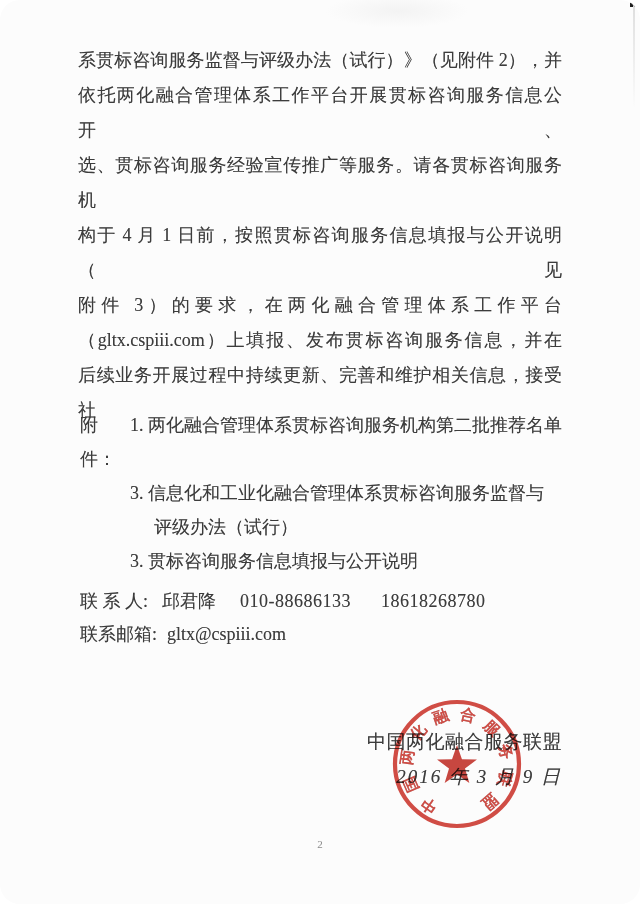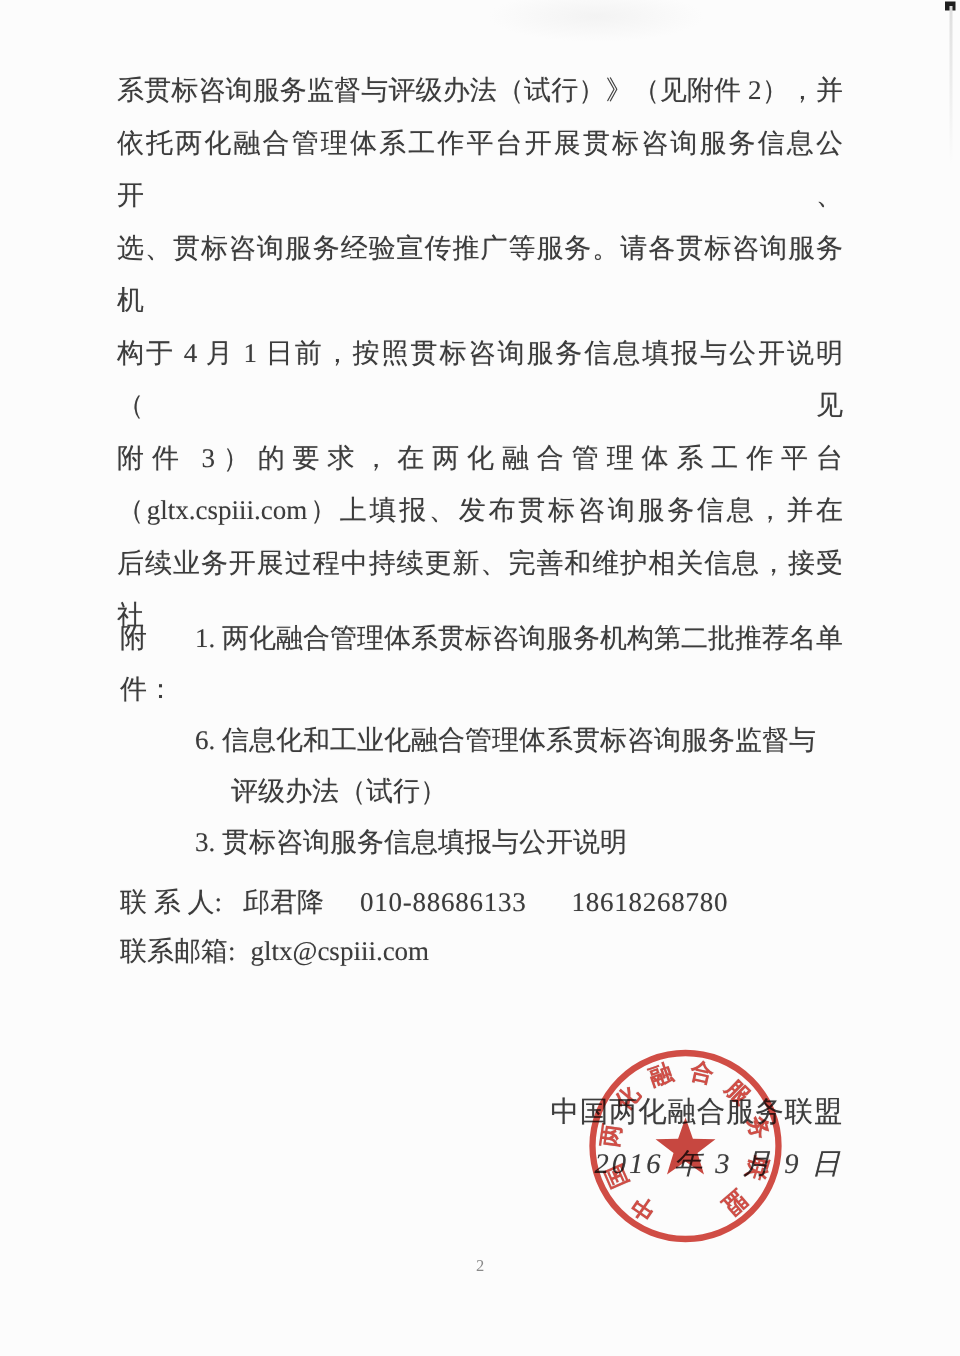--- a/index.html
+++ b/index.html
@@ -2,20 +2,21 @@
 <html><head>
 <meta charset="utf-8">
 <style>
   html,body{margin:0;padding:0;background:#ffffff;}
   .page{
     position:relative;width:640px;height:904px;margin:0 auto;
     background:#fcfcfc;overflow:hidden;
     font-family:"Liberation Serif","DejaVu Serif",serif;
     color:#3c3c3c;
     text-shadow:0 0 .5px rgba(70,70,70,.45);
+    border-radius:20px;
   }
   
   .body-text{position:absolute;left:78px;top:43px;width:484px;font-size:18px;line-height:35px;}
   .line{text-align:justify;}
   .jl{text-align-last:justify;}
   .last-line{text-align:left;}
   
   .attachments{position:absolute;left:80px;top:385px;width:492px;font-size:18px;line-height:34px;margin-top:23px;}
   .att-row{display:flex;}
   .att-label{flex:0 0 50px;}
@@ -63,21 +64,21 @@
     <div class="line jl">附件 3）的要求，在两化融合管理体系工作平台</div>
     <div class="line jl">（gltx.cspiii.com）上填报、发布贯标咨询服务信息，并在</div>
     <div class="line jl">后续业务开展过程中持续更新、完善和维护相关信息，接受社</div>
   </div>
 
   <div class="attachments">
     <div class="att-row">
       <span class="att-label">附件：</span>
       <span>1. 两化融合管理体系贯标咨询服务机构第二批推荐名单</span>
     </div>
-    <div class="att-indent">6. 信息化和工业化融合管理体系贯标咨询服务监督与</div>
+    <div class="att-indent">3. 信息化和工业化融合管理体系贯标咨询服务监督与</div>
     <div class="att-cont">评级办法（试行）</div>
     <div class="att-indent">3. 贯标咨询服务信息填报与公开说明</div>
   </div>
 
   <div class="contact">
     <div>
       <span>联 系 人:</span><span class="name">邱君降</span><span class="ph1">010-88686133</span><span class="ph2">18618268780</span>
     </div>
     <div>
       <span>联系邮箱:</span><span class="email">gltx@cspiii.com</span>

